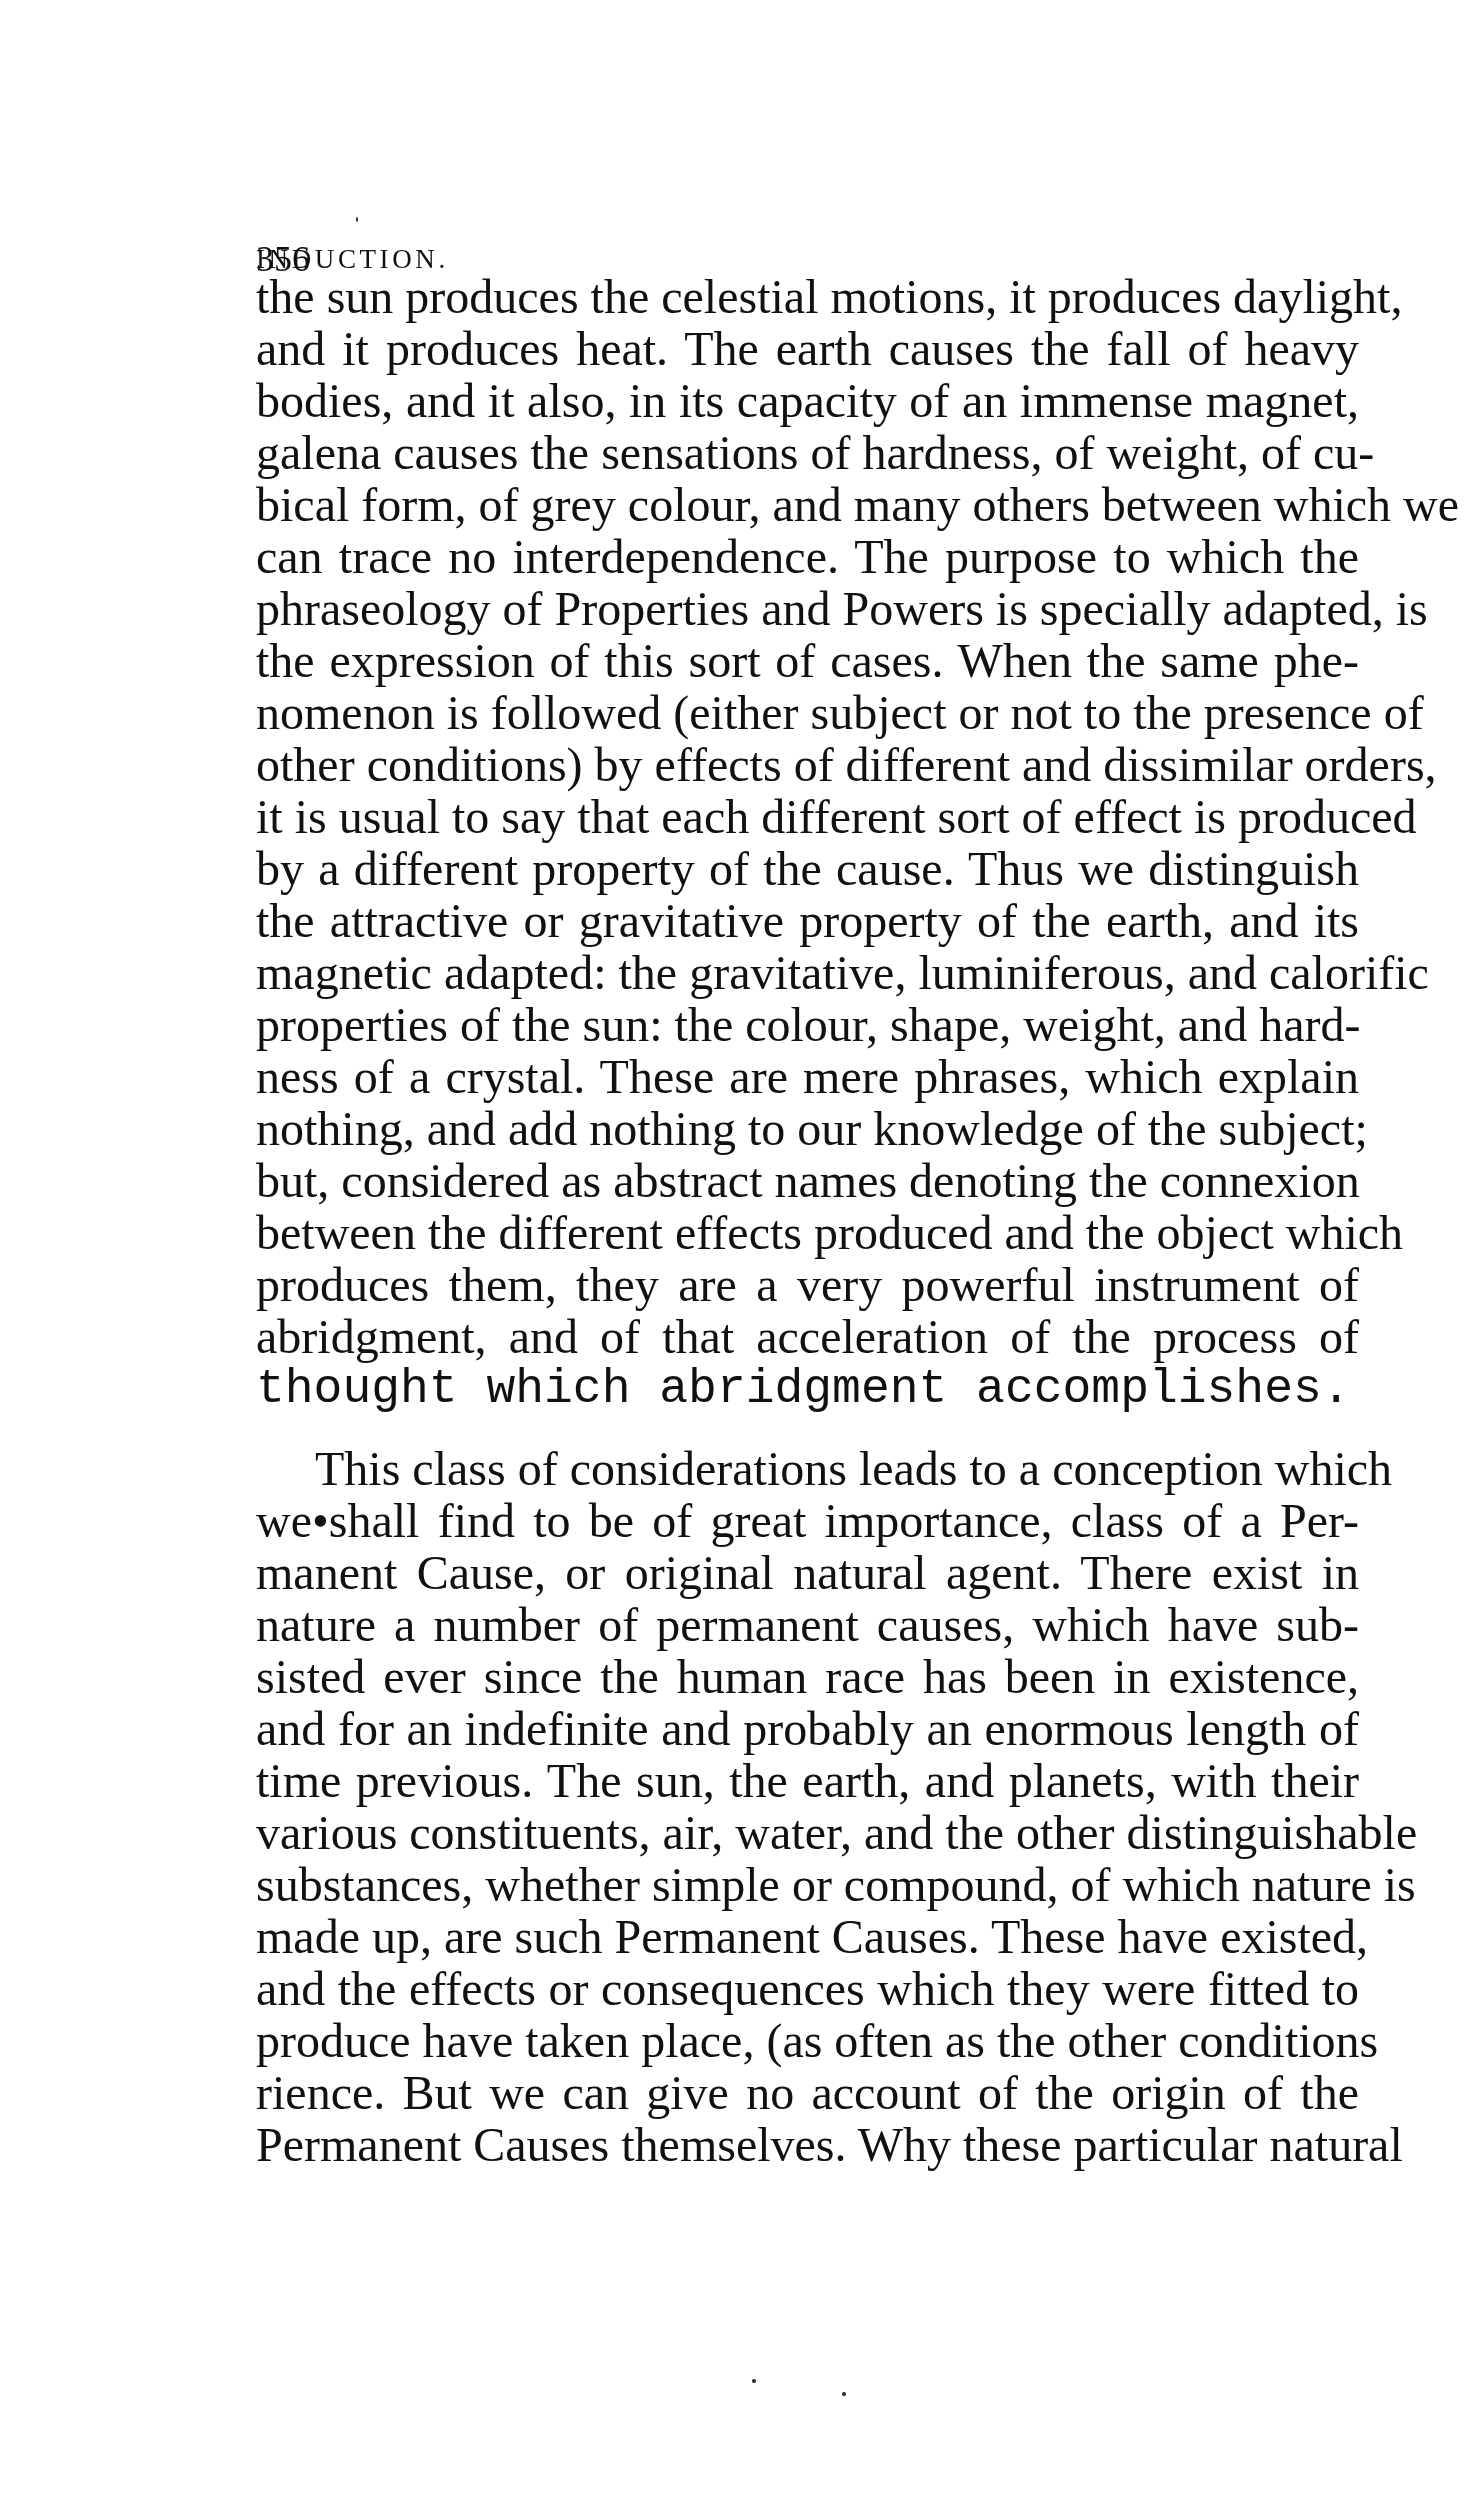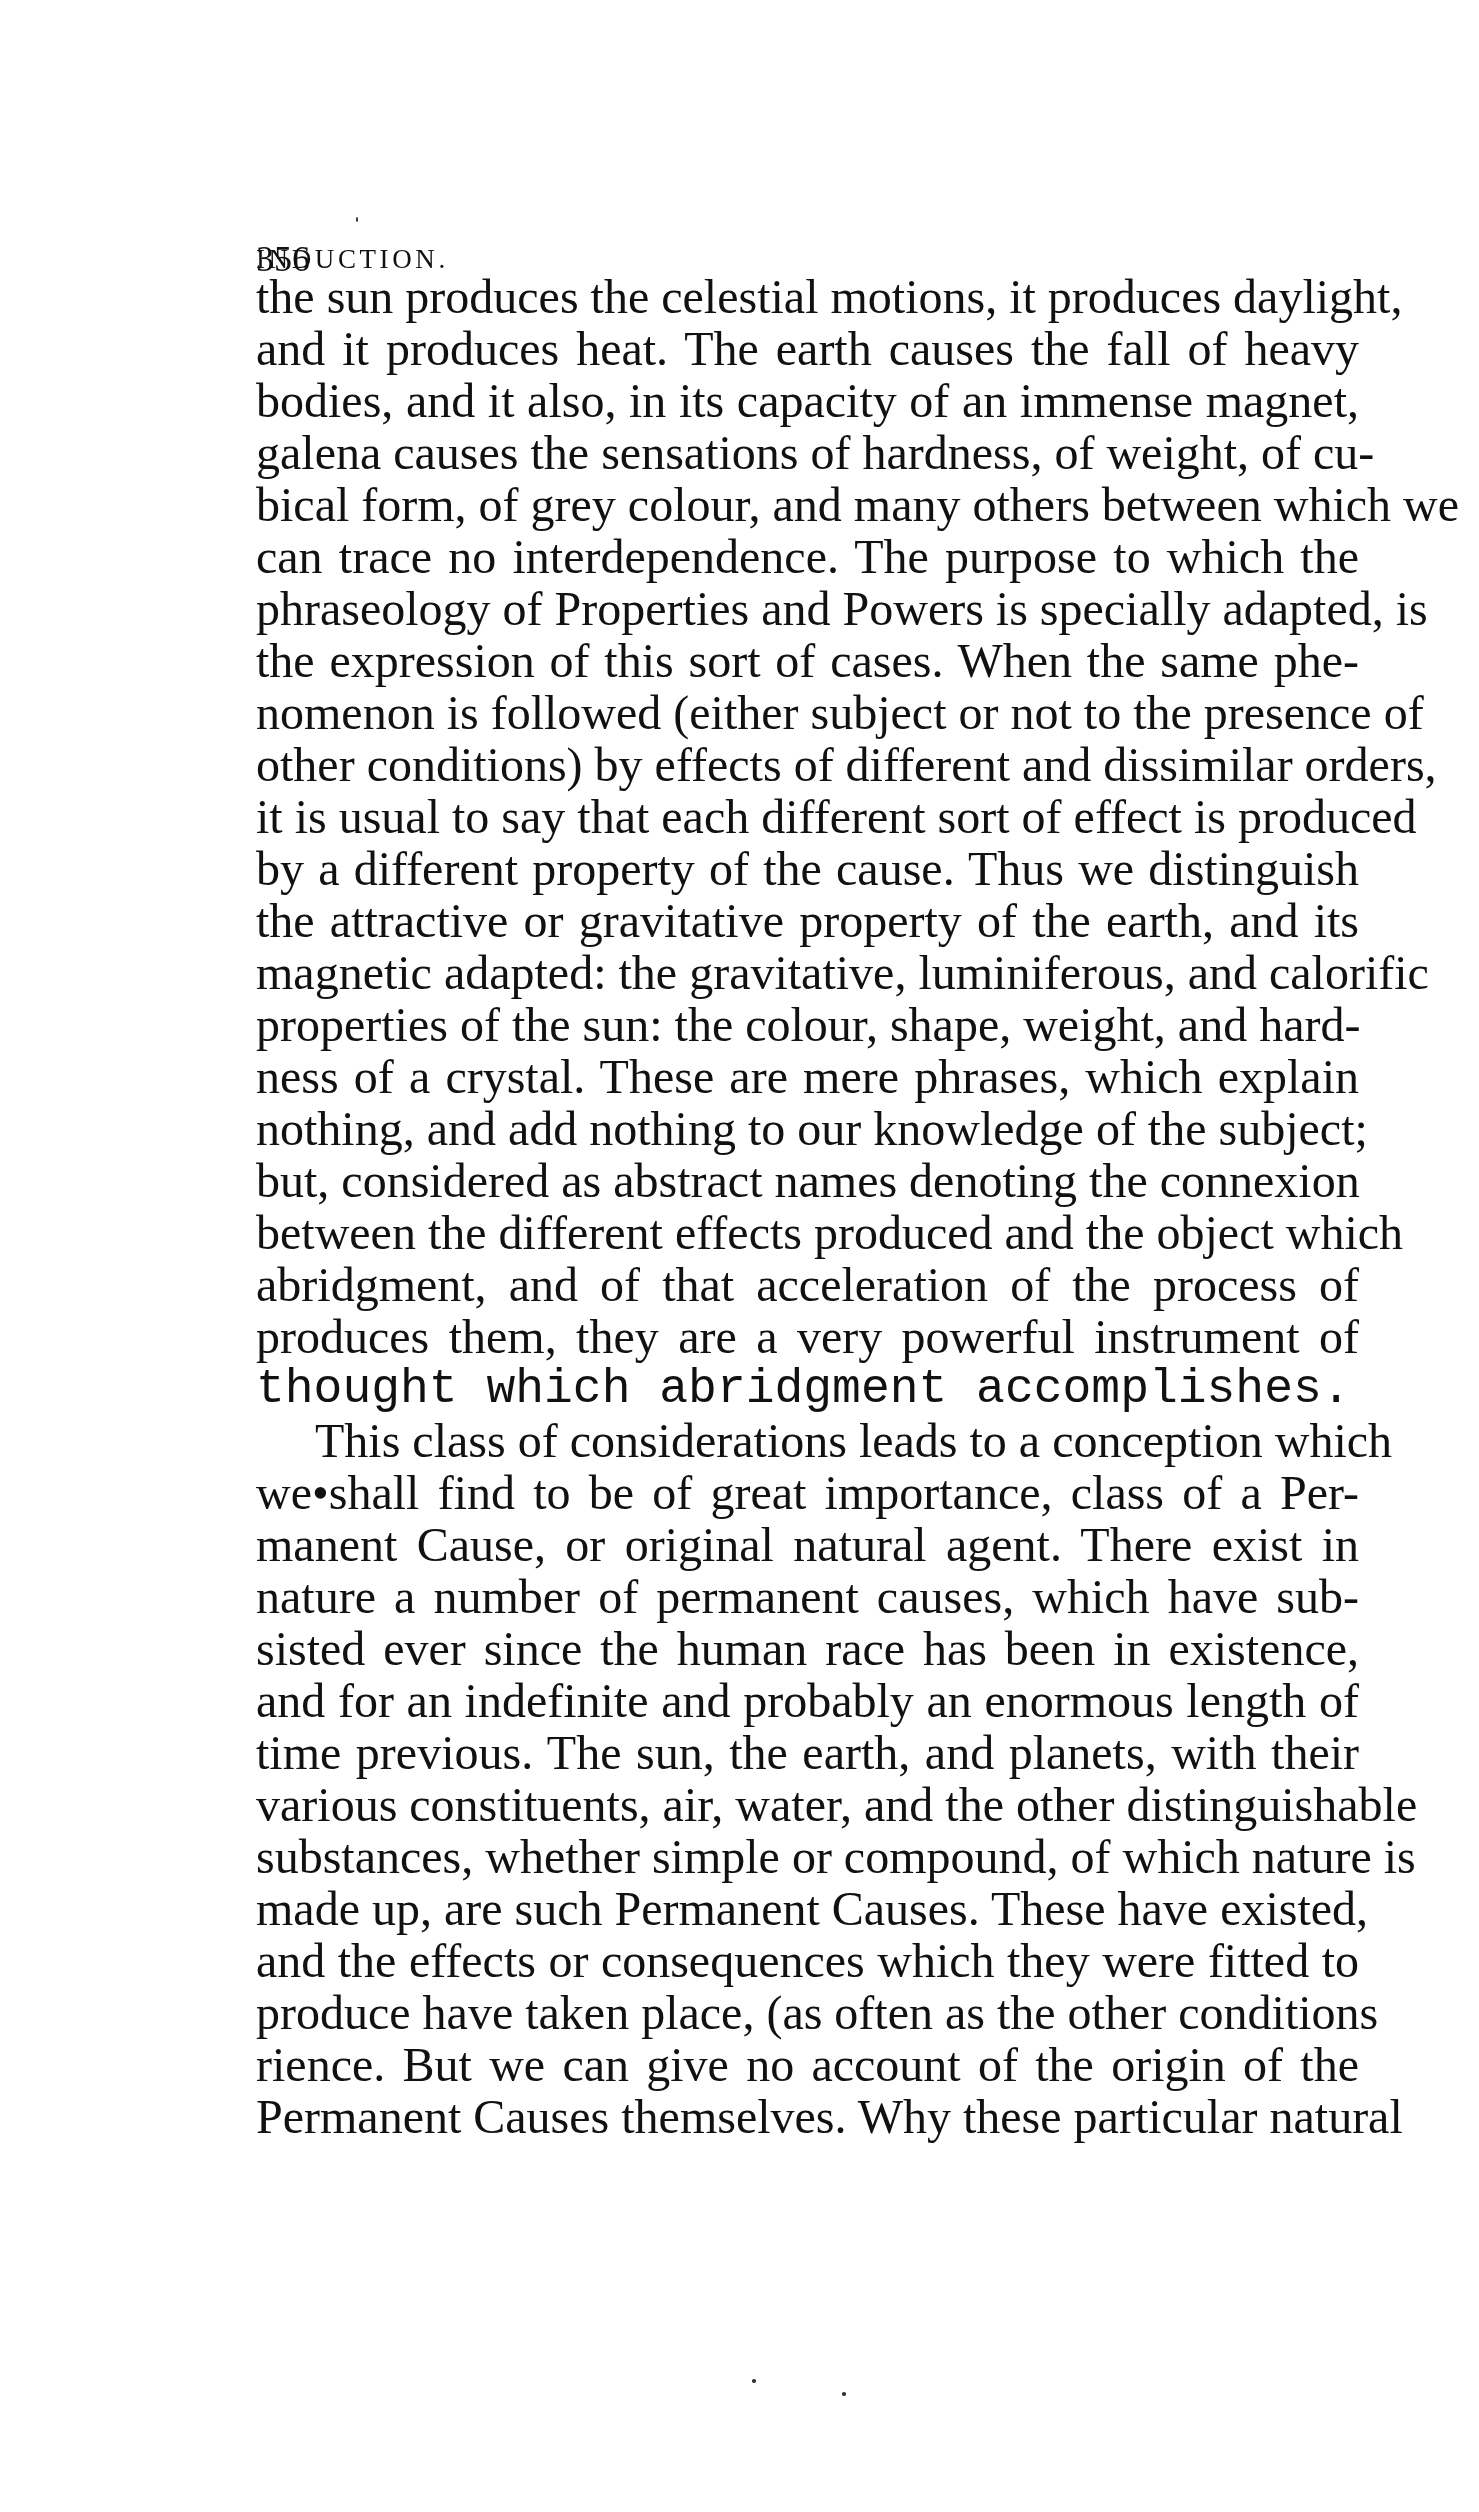--- a/index.html
+++ b/index.html
@@ -4,21 +4,21 @@
 <style>
   html, body { margin:0; padding:0; background:#ffffff; }
   body { width:1479px; height:2512px; position:relative; overflow:hidden; font-family:"Liberation Serif","DejaVu Serif",serif; color:#111; }
   .page { position:absolute; left:256px; top:0; width:1103px; }
   .header { position:absolute; top:238px; left:0; width:1103px; height:48px; }
   .pagenum { position:absolute; left:0; top:0; font-size:36px; }
   .running { position:absolute; left:0; width:1103px; top:6px; font-size:27px; letter-spacing:3.6px; }
   .body { position:absolute; top:271px; left:0; width:1103px; font-size:48px; line-height:52px; text-align:justify; }
   .line { display:block; white-space:nowrap; text-align:justify; text-align-last:justify; height:52px; }
   .line.last { text-align-last:left;font-family:Liberation Mono, monospace; }
-  .indent { padding-left:59px; }
+  .indent { padding-left:59px;margin-top:28px; }
   .speck { position:absolute; width:3.6px; height:3.6px; background:#333; border-radius:50%; }
 </style>
 </head>
 <body>
 
 <div class="page">
   <div class="header">
     <span class="pagenum">356</span>
     <span class="running">INDUCTION.</span>
   </div>
@@ -36,22 +36,22 @@
         <span class="line">other conditions) by effects of different and dissimilar orders,</span>
         <span class="line">it is usual to say that each different sort of effect is produced</span>
         <span class="line">by a different property of the cause.  Thus we distinguish</span>
         <span class="line">the attractive or gravitative property of the earth, and its</span>
         <span class="line">magnetic adapted: the gravitative, luminiferous, and calorific</span>
         <span class="line">properties of the sun: the colour, shape, weight, and hard-</span>
         <span class="line">ness of a crystal.  These are mere phrases, which explain</span>
         <span class="line">nothing, and add nothing to our knowledge of the subject;</span>
         <span class="line">but, considered as abstract names denoting the connexion</span>
         <span class="line">between the different effects produced and the object which</span>
+        <span class="line">produces them, they are a very powerful instrument of</span>
         <span class="line">abridgment, and of that acceleration of the process of</span>
-        <span class="line">produces them, they are a very powerful instrument of</span>
         <span class="line last">thought which abridgment accomplishes.</span>
       </div>
       <div>
         <span class="line indent">This class of considerations leads to a conception which</span>
         <span class="line">we•shall find to be of great importance, class of a Per-</span>
         <span class="line">manent Cause, or original natural agent.  There exist in</span>
         <span class="line">nature a number of permanent causes, which have sub-</span>
         <span class="line">sisted ever since the human race has been in existence,</span>
         <span class="line">and for an indefinite and probably an enormous length of</span>
         <span class="line">time previous.  The sun, the earth, and planets, with their</span>

